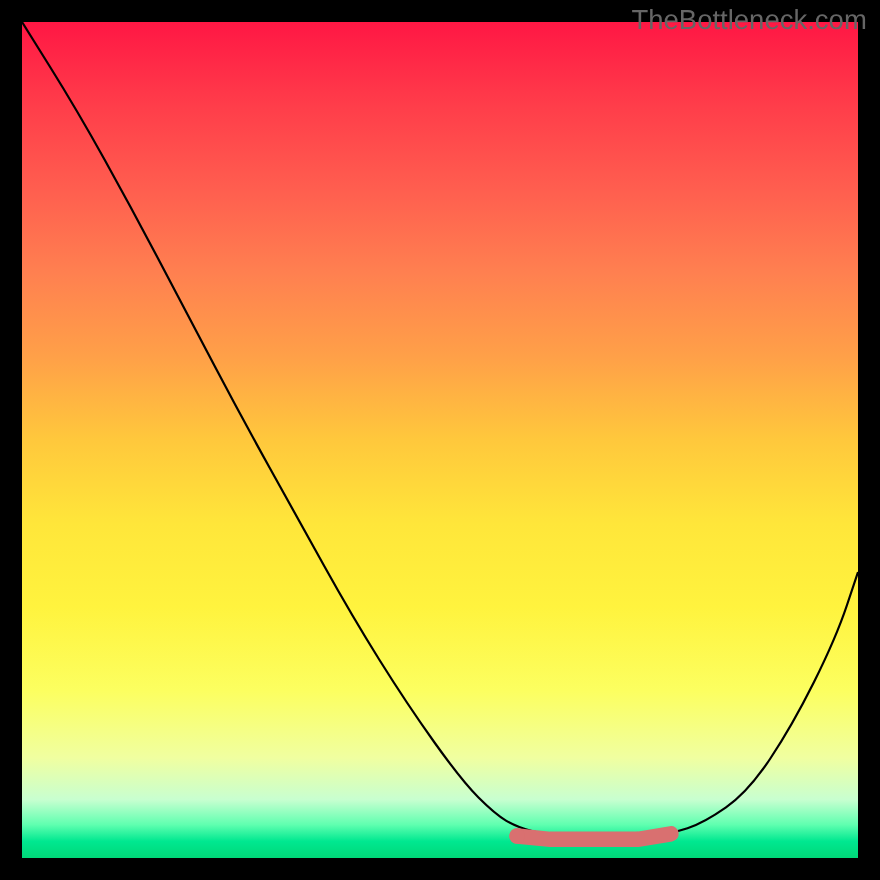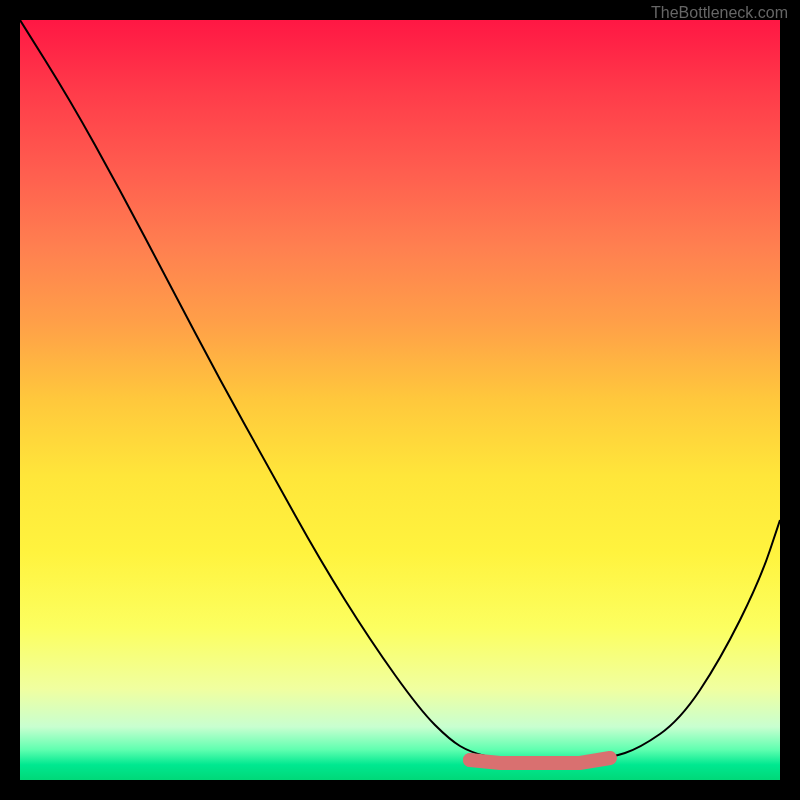--- a/index.html
+++ b/index.html
@@ -32,21 +32,21 @@
       #60ffb0 96%,
       #00e890 98%,
       #00d878 100%);
     overflow: hidden;
   }
   .watermark {
     position: absolute;
     top: 4px;
     right: 12px;
     color: #666;
-    font-size: 16px;
+    font-size: 25px;
     font-weight: 500;
     z-index: 10;
   }
   svg {
     position: absolute;
     top: 0;
     left: 0;
     width: 100%;
     height: 100%;
   }

